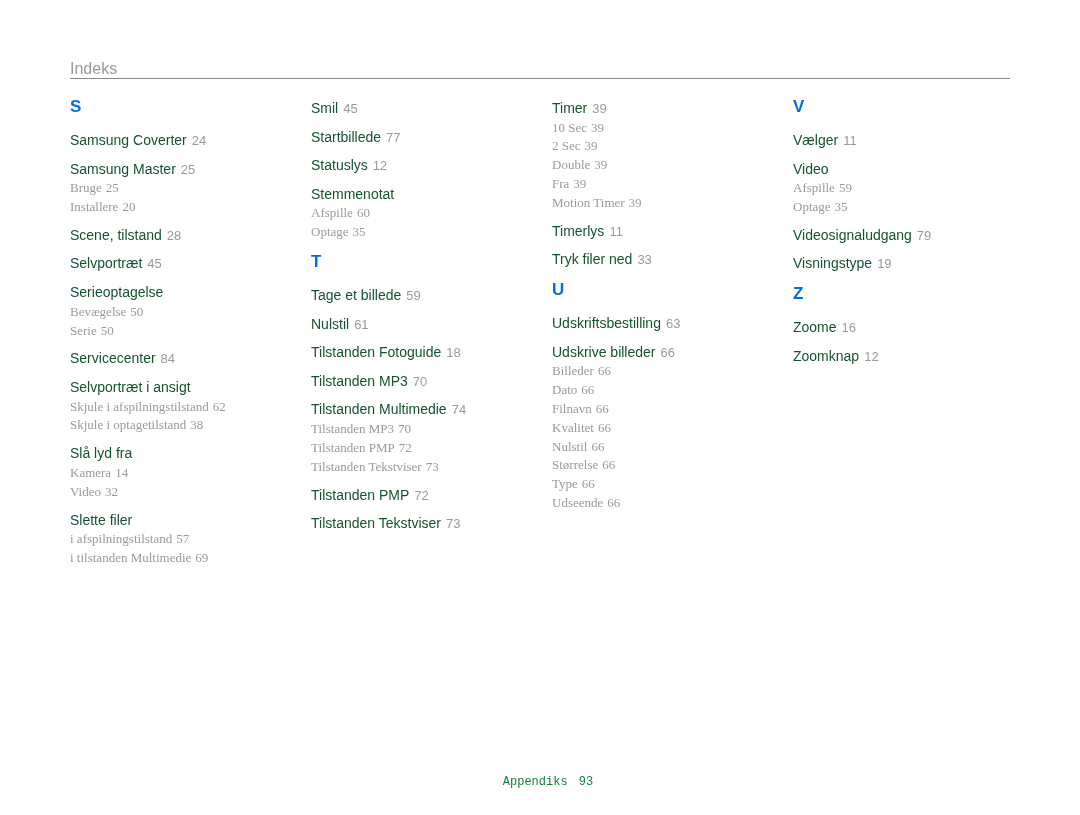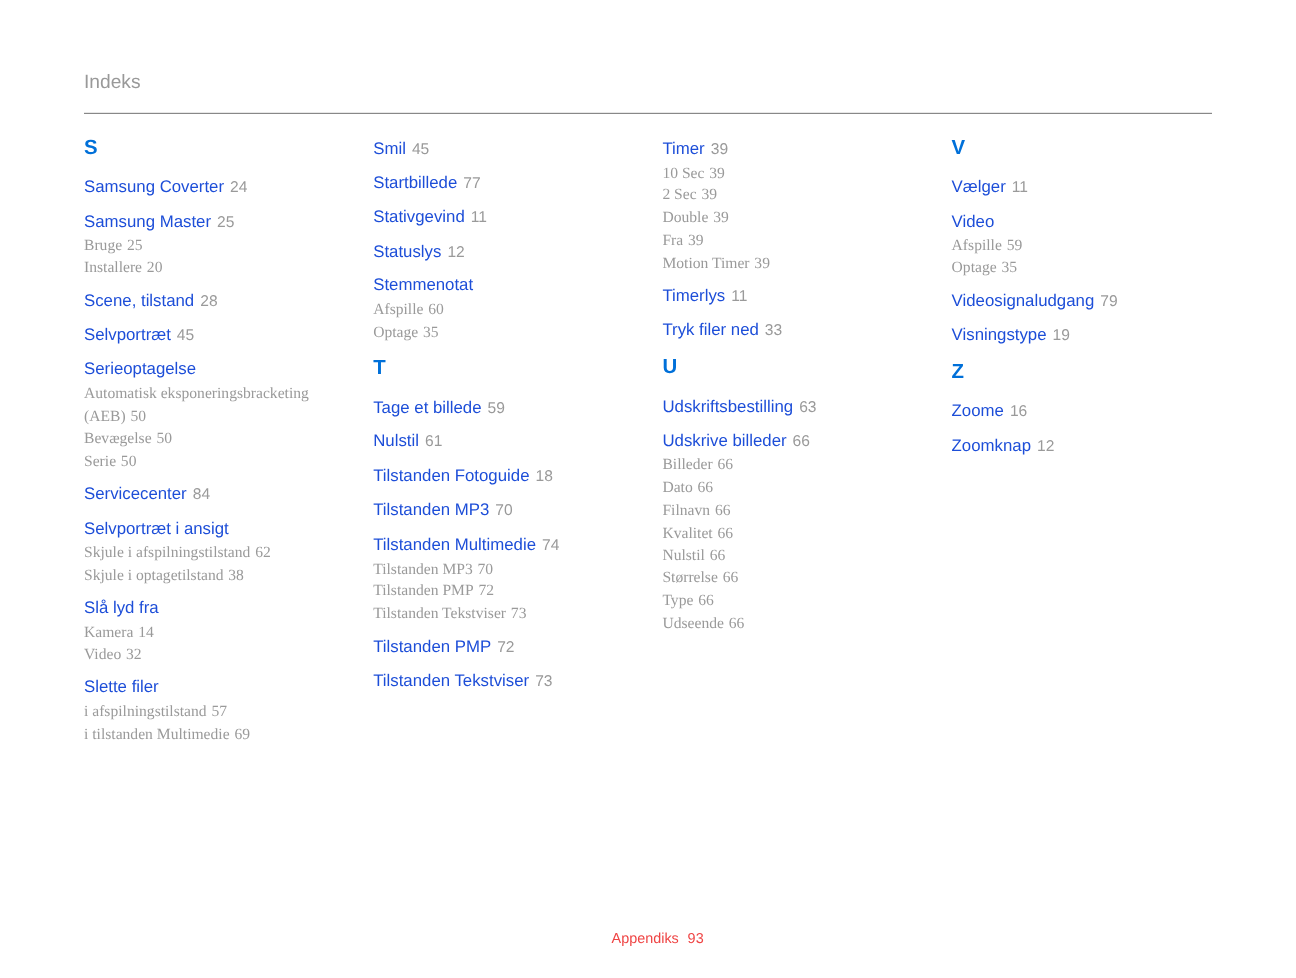--- a/index.html
+++ b/index.html
@@ -9,21 +9,21 @@
     height: 815px;
     background: #fff;
     color: #3a3a3a;
     padding: 60px 70px 20px 70px;
     position: relative;
   }
   .page-title {
     font-size: 16px;
     color: #999;
     font-weight: 400;
-    margin-bottom: 16px;
+    margin-bottom: 0;
   }
   .rule {
     border: none;
     border-top: 1px solid #888;
     margin-bottom: 18px;
   }
   .columns {
     display: flex;
     gap: 24px;
   }
@@ -38,67 +38,67 @@
     margin-top: 10px;
     margin-bottom: 12px;
   }
   .letter:first-child { margin-top: 0; }
   .entry {
     margin-bottom: 7px;
     line-height: 1.35;
   }
   .term {
     font-size: 14px;
-    color: #1d4ed8;
+    color: #14532d;
     font-weight: 400;
   }
   .pg {
     font-size: 13px;
     color: #9a9a9a;
     margin-left: 5px;
   }
   .sub {
     font-size: 13px;
     color: #9a9a9a;
     line-height: 1.45;
     font-family: Liberation Serif, serif;
   }
   .sub .pg { margin-left: 4px; }
   .footer {
     position: absolute;
     bottom: 26px;
     left: 16px; right: 0;
     text-align: center;
     font-size: 12px;
-    color: #ef4444;
+    color: #15803d;
+    font-family: Liberation Mono, monospace;
   }
 </style>
 </head>
 <body>
 
 <div class="page-title">Indeks</div>
 <hr class="rule">
 
 <div class="columns" id="cols">
     <div class="col">
       <div class="letter">S</div>
       <div class="entry"><span class="term">Samsung Coverter</span><span class="pg">24</span></div>
       <div class="entry"><span class="term">Samsung Master</span><span class="pg">25</span><div class="sub"><span>Bruge</span><span class="pg">25</span></div><div class="sub"><span>Installere</span><span class="pg">20</span></div></div>
       <div class="entry"><span class="term">Scene, tilstand</span><span class="pg">28</span></div>
       <div class="entry"><span class="term">Selvportræt</span><span class="pg">45</span></div>
-      <div class="entry"><span class="term">Serieoptagelse</span><div class="sub"><span>Automatisk eksponeringsbracketing (AEB)</span><span class="pg">50</span></div><div class="sub"><span>Bevægelse</span><span class="pg">50</span></div><div class="sub"><span>Serie</span><span class="pg">50</span></div></div>
+      <div class="entry"><span class="term">Serieoptagelse</span><div class="sub"><span>Bevægelse</span><span class="pg">50</span></div><div class="sub"><span>Serie</span><span class="pg">50</span></div></div>
       <div class="entry"><span class="term">Servicecenter</span><span class="pg">84</span></div>
       <div class="entry"><span class="term">Selvportræt i ansigt</span><div class="sub"><span>Skjule i afspilningstilstand</span><span class="pg">62</span></div><div class="sub"><span>Skjule i optagetilstand</span><span class="pg">38</span></div></div>
       <div class="entry"><span class="term">Slå lyd fra</span><div class="sub"><span>Kamera</span><span class="pg">14</span></div><div class="sub"><span>Video</span><span class="pg">32</span></div></div>
       <div class="entry"><span class="term">Slette filer</span><div class="sub"><span>i afspilningstilstand</span><span class="pg">57</span></div><div class="sub"><span>i tilstanden Multimedie</span><span class="pg">69</span></div></div>
     </div>
     <div class="col">
       <div class="entry"><span class="term">Smil</span><span class="pg">45</span></div>
       <div class="entry"><span class="term">Startbillede</span><span class="pg">77</span></div>
-      <div class="entry"><span class="term">Stativgevind</span><span class="pg">11</span></div>
       <div class="entry"><span class="term">Statuslys</span><span class="pg">12</span></div>
       <div class="entry"><span class="term">Stemmenotat</span><div class="sub"><span>Afspille</span><span class="pg">60</span></div><div class="sub"><span>Optage</span><span class="pg">35</span></div></div>
       <div class="letter">T</div>
       <div class="entry"><span class="term">Tage et billede</span><span class="pg">59</span></div>
       <div class="entry"><span class="term">Nulstil</span><span class="pg">61</span></div>
       <div class="entry"><span class="term">Tilstanden Fotoguide</span><span class="pg">18</span></div>
       <div class="entry"><span class="term">Tilstanden MP3</span><span class="pg">70</span></div>
       <div class="entry"><span class="term">Tilstanden Multimedie</span><span class="pg">74</span><div class="sub"><span>Tilstanden MP3</span><span class="pg">70</span></div><div class="sub"><span>Tilstanden PMP</span><span class="pg">72</span></div><div class="sub"><span>Tilstanden Tekstviser</span><span class="pg">73</span></div></div>
       <div class="entry"><span class="term">Tilstanden PMP</span><span class="pg">72</span></div>
       <div class="entry"><span class="term">Tilstanden Tekstviser</span><span class="pg">73</span></div>

